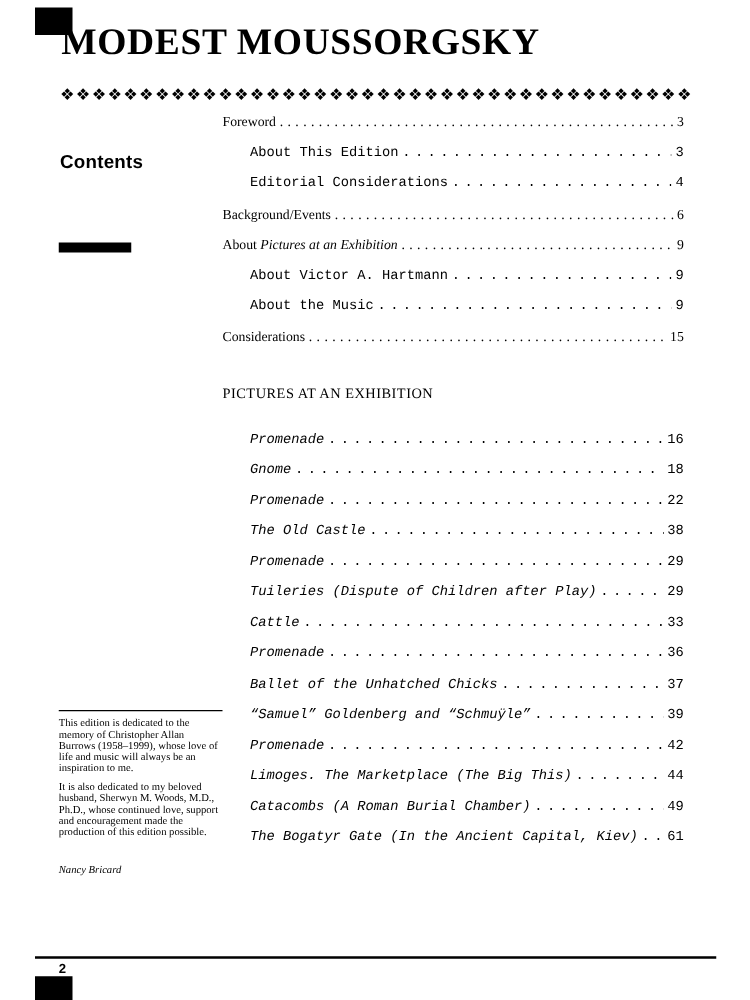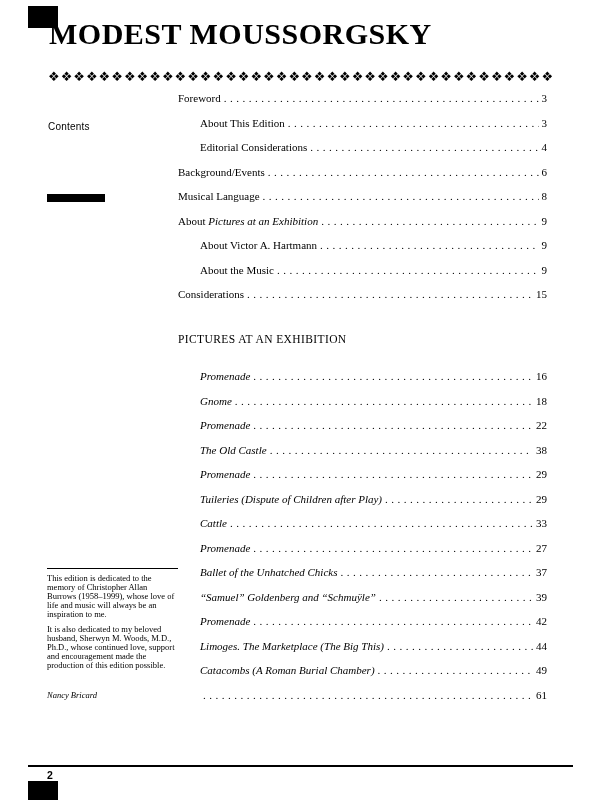--- a/index.html
+++ b/index.html
@@ -13,27 +13,27 @@
   .title{
     position:absolute;left:49px;top:17px;font-size:30px;font-weight:700;
     letter-spacing:.5px;white-space:nowrap;font-family:"Liberation Serif",serif;
   }
   .ornaments{
     position:absolute;left:48px;top:69px;width:506px;height:17px;overflow:hidden;
     white-space:nowrap;font-family:"DejaVu Sans",sans-serif;font-size:13px;letter-spacing:1px;
   }
   .contents{
     position:absolute;left:48px;top:121px;font-family:"Liberation Sans",sans-serif;
-    font-weight:400;font-size:10px;letter-spacing:.2px;
+    font-weight:700;font-size:15px;letter-spacing:.2px;
   }
   .contents-bar{position:absolute;left:47px;top:194px;width:58px;height:8px;background:#000;}
 
   .toc{position:absolute;left:178px;top:92px;width:369px;}
   .toc-row{display:flex;align-items:flex-start;font-size:11px;line-height:13px;margin-bottom:11.5px;}
-  .toc-row.indent{padding-left:22px;}
+  .toc-row.indent{padding-left:22px;font-family:Liberation Mono, monospace;}
   .toc-label{white-space:nowrap;}
   .it{font-style:italic;}
   .dots{flex:1 1 auto;overflow:hidden;white-space:nowrap;margin:0 3px;}
   .dots::after{
     content:"................................................................................................";
     letter-spacing:3.5px;font-size:11px;
   }
   .toc-page{white-space:nowrap;}
   .section-header{
     font-size:11.5px;line-height:13px;letter-spacing:.4px;
@@ -83,25 +83,20 @@
         <span class="toc-label"><span>Editorial Considerations</span></span>
         <span class="dots"></span>
         <span class="toc-page">4</span>
       </div>
       <div class="toc-row">
         <span class="toc-label"><span>Background/Events</span></span>
         <span class="dots"></span>
         <span class="toc-page">6</span>
       </div>
       <div class="toc-row">
-        <span class="toc-label"><span>Musical Language</span></span>
-        <span class="dots"></span>
-        <span class="toc-page">8</span>
-      </div>
-      <div class="toc-row">
         <span class="toc-label"><span>About </span><span class="it">Pictures at an Exhibition</span></span>
         <span class="dots"></span>
         <span class="toc-page">9</span>
       </div>
       <div class="toc-row indent">
         <span class="toc-label"><span>About Victor A. Hartmann</span></span>
         <span class="dots"></span>
         <span class="toc-page">9</span>
       </div>
       <div class="toc-row indent">
@@ -148,21 +143,21 @@
         <span class="toc-page">29</span>
       </div>
       <div class="toc-row indent">
         <span class="toc-label"><span class="it">Cattle</span></span>
         <span class="dots"></span>
         <span class="toc-page">33</span>
       </div>
       <div class="toc-row indent">
         <span class="toc-label"><span class="it">Promenade</span></span>
         <span class="dots"></span>
-        <span class="toc-page">27</span>
+        <span class="toc-page">36</span>
       </div>
       <div class="toc-row indent">
         <span class="toc-label"><span class="it">Ballet of the Unhatched Chicks</span></span>
         <span class="dots"></span>
         <span class="toc-page">37</span>
       </div>
       <div class="toc-row indent">
         <span class="toc-label"><span class="it">“Samuel” Goldenberg and “Schmuÿle”</span></span>
         <span class="dots"></span>
         <span class="toc-page">39</span>
@@ -176,20 +171,21 @@
         <span class="toc-label"><span class="it">Limoges.  The Marketplace (The Big This)</span></span>
         <span class="dots"></span>
         <span class="toc-page">44</span>
       </div>
       <div class="toc-row indent">
         <span class="toc-label"><span class="it">Catacombs (A Roman Burial Chamber)</span></span>
         <span class="dots"></span>
         <span class="toc-page">49</span>
       </div>
       <div class="toc-row indent">
+        <span class="toc-label"><span class="it">The Bogatyr Gate (In the Ancient Capital, Kiev)</span></span>
         <span class="dots"></span>
         <span class="toc-page">61</span>
       </div>
     </div>
 </div>
 
 <div class="dedication">
   <p>This edition is dedicated to the memory of Christopher Allan Burrows (1958–1999), whose love of life and music will always be an inspiration to me.</p>
   <p>It is also dedicated to my beloved husband, Sherwyn M. Woods, M.D., Ph.D., whose continued love, support and encouragement made the production of this edition possible.</p>
   <div class="signature">Nancy Bricard</div>

